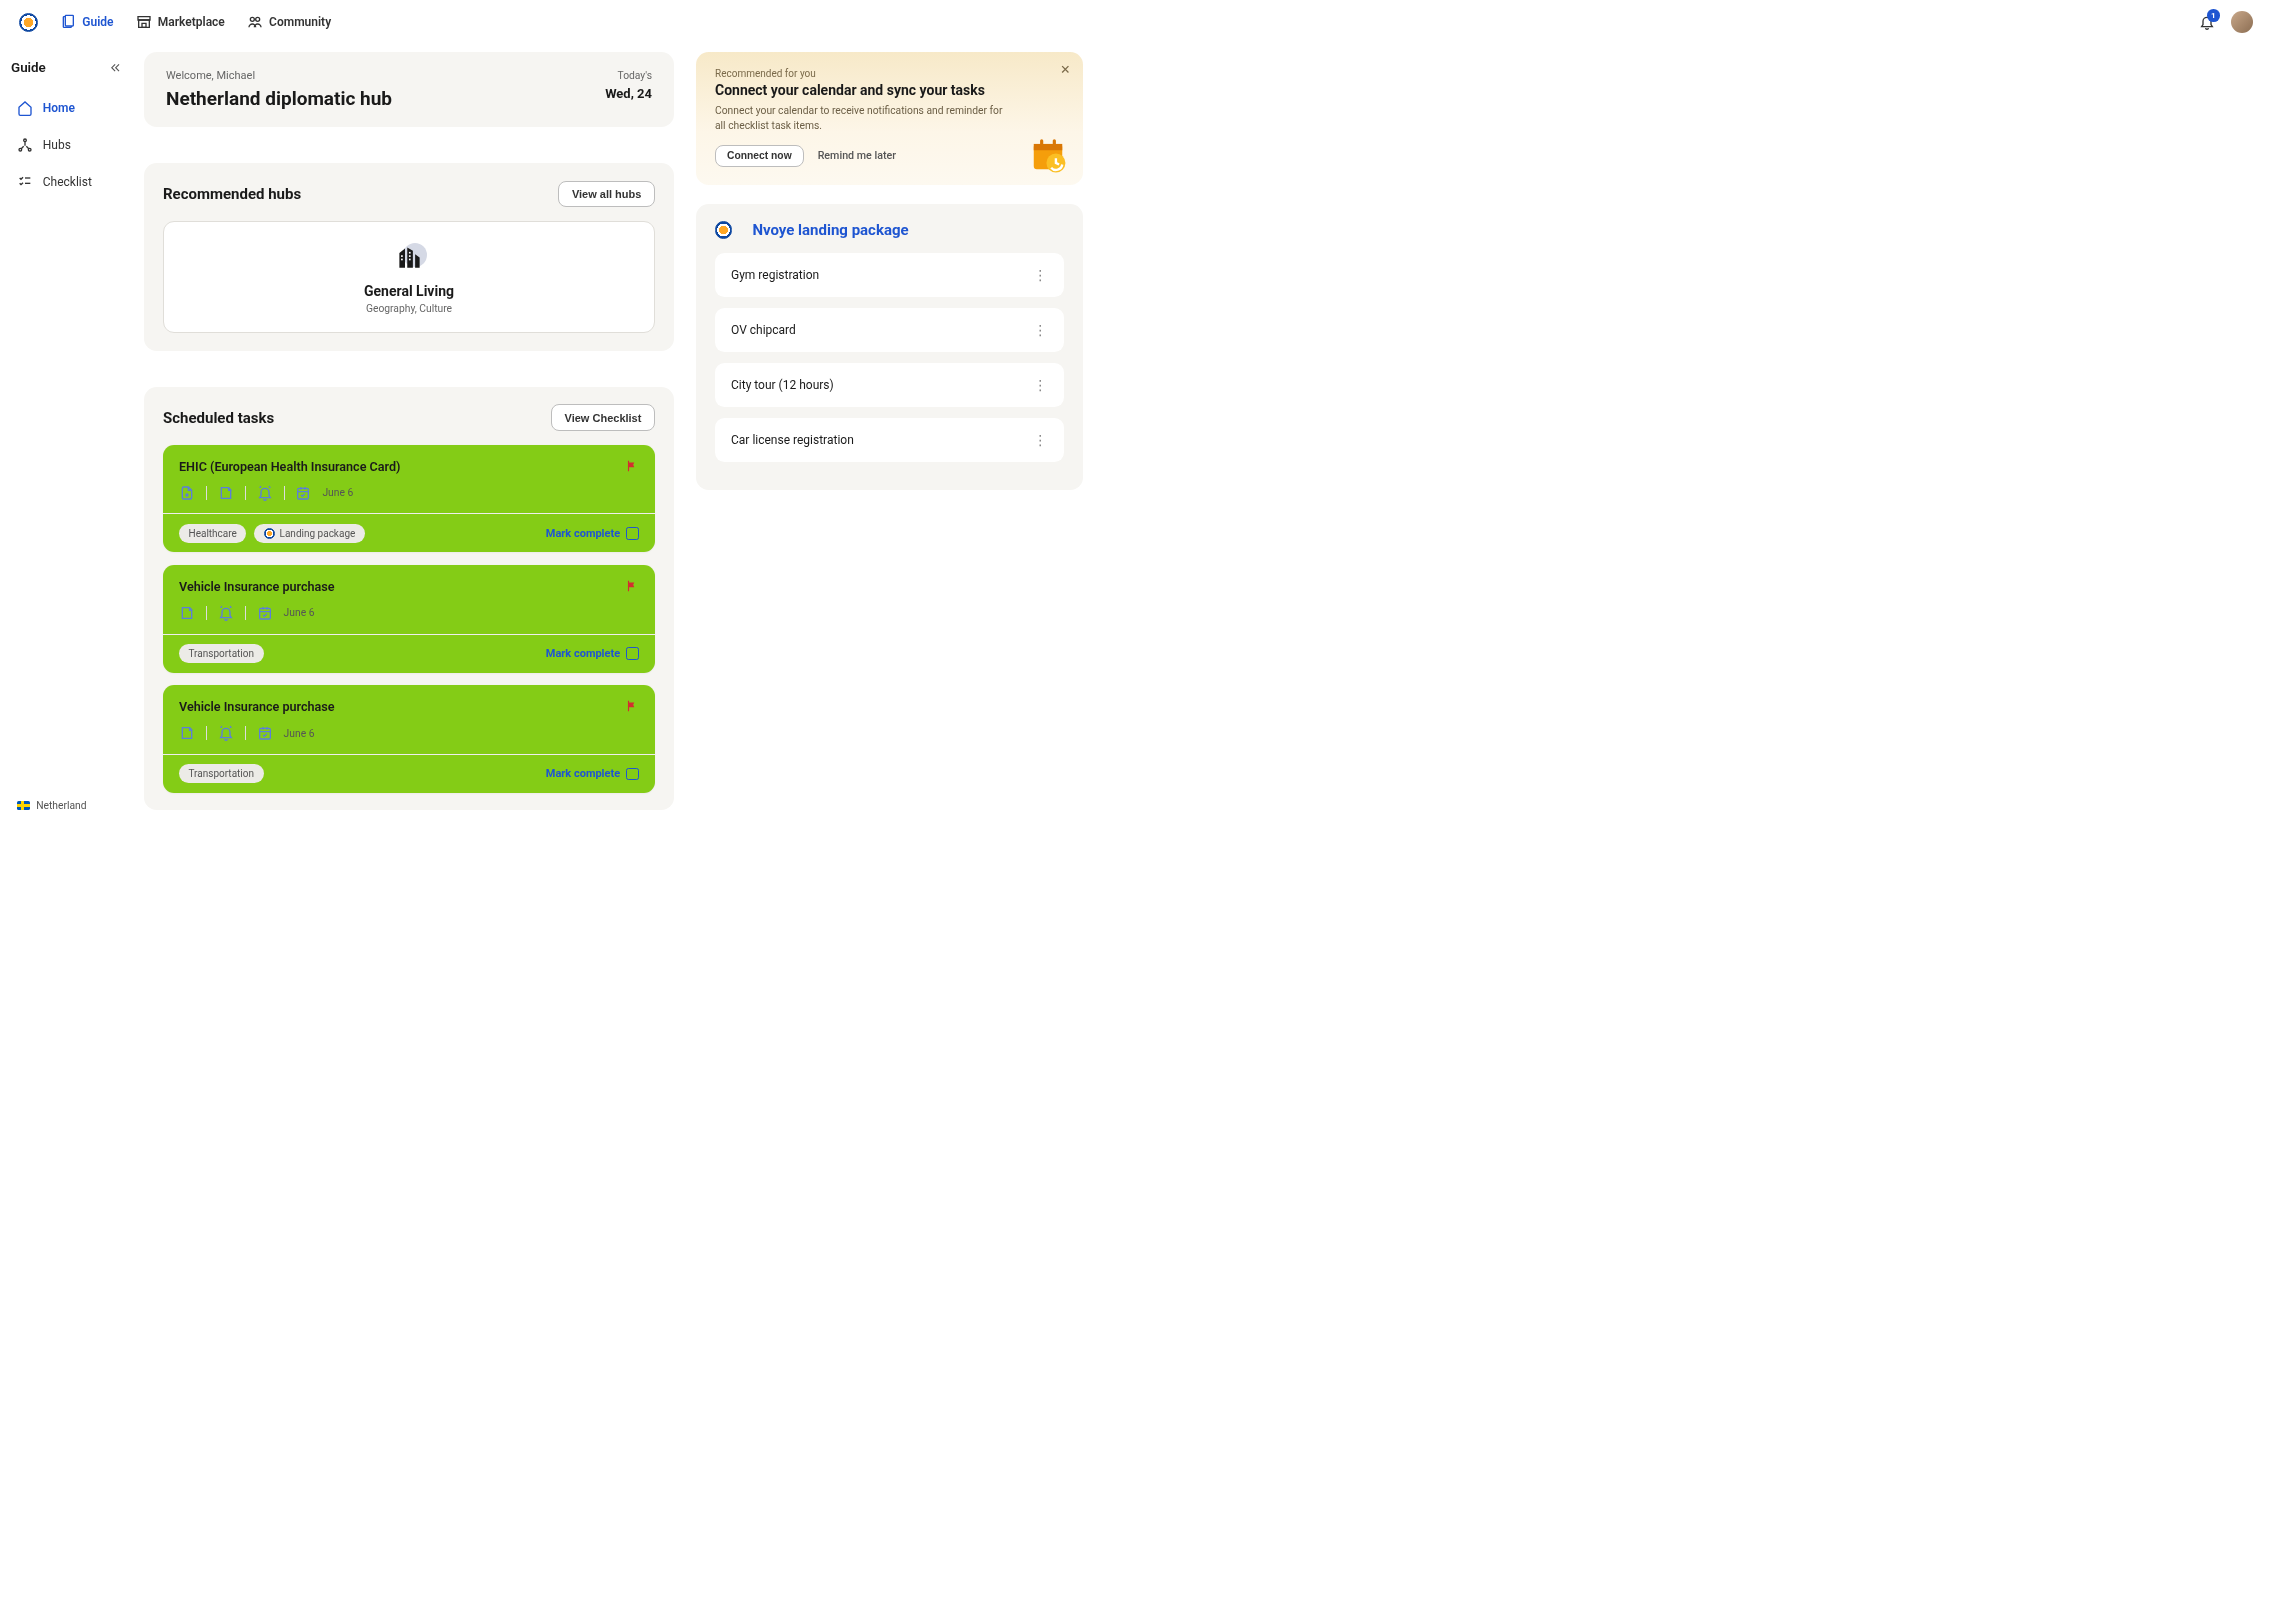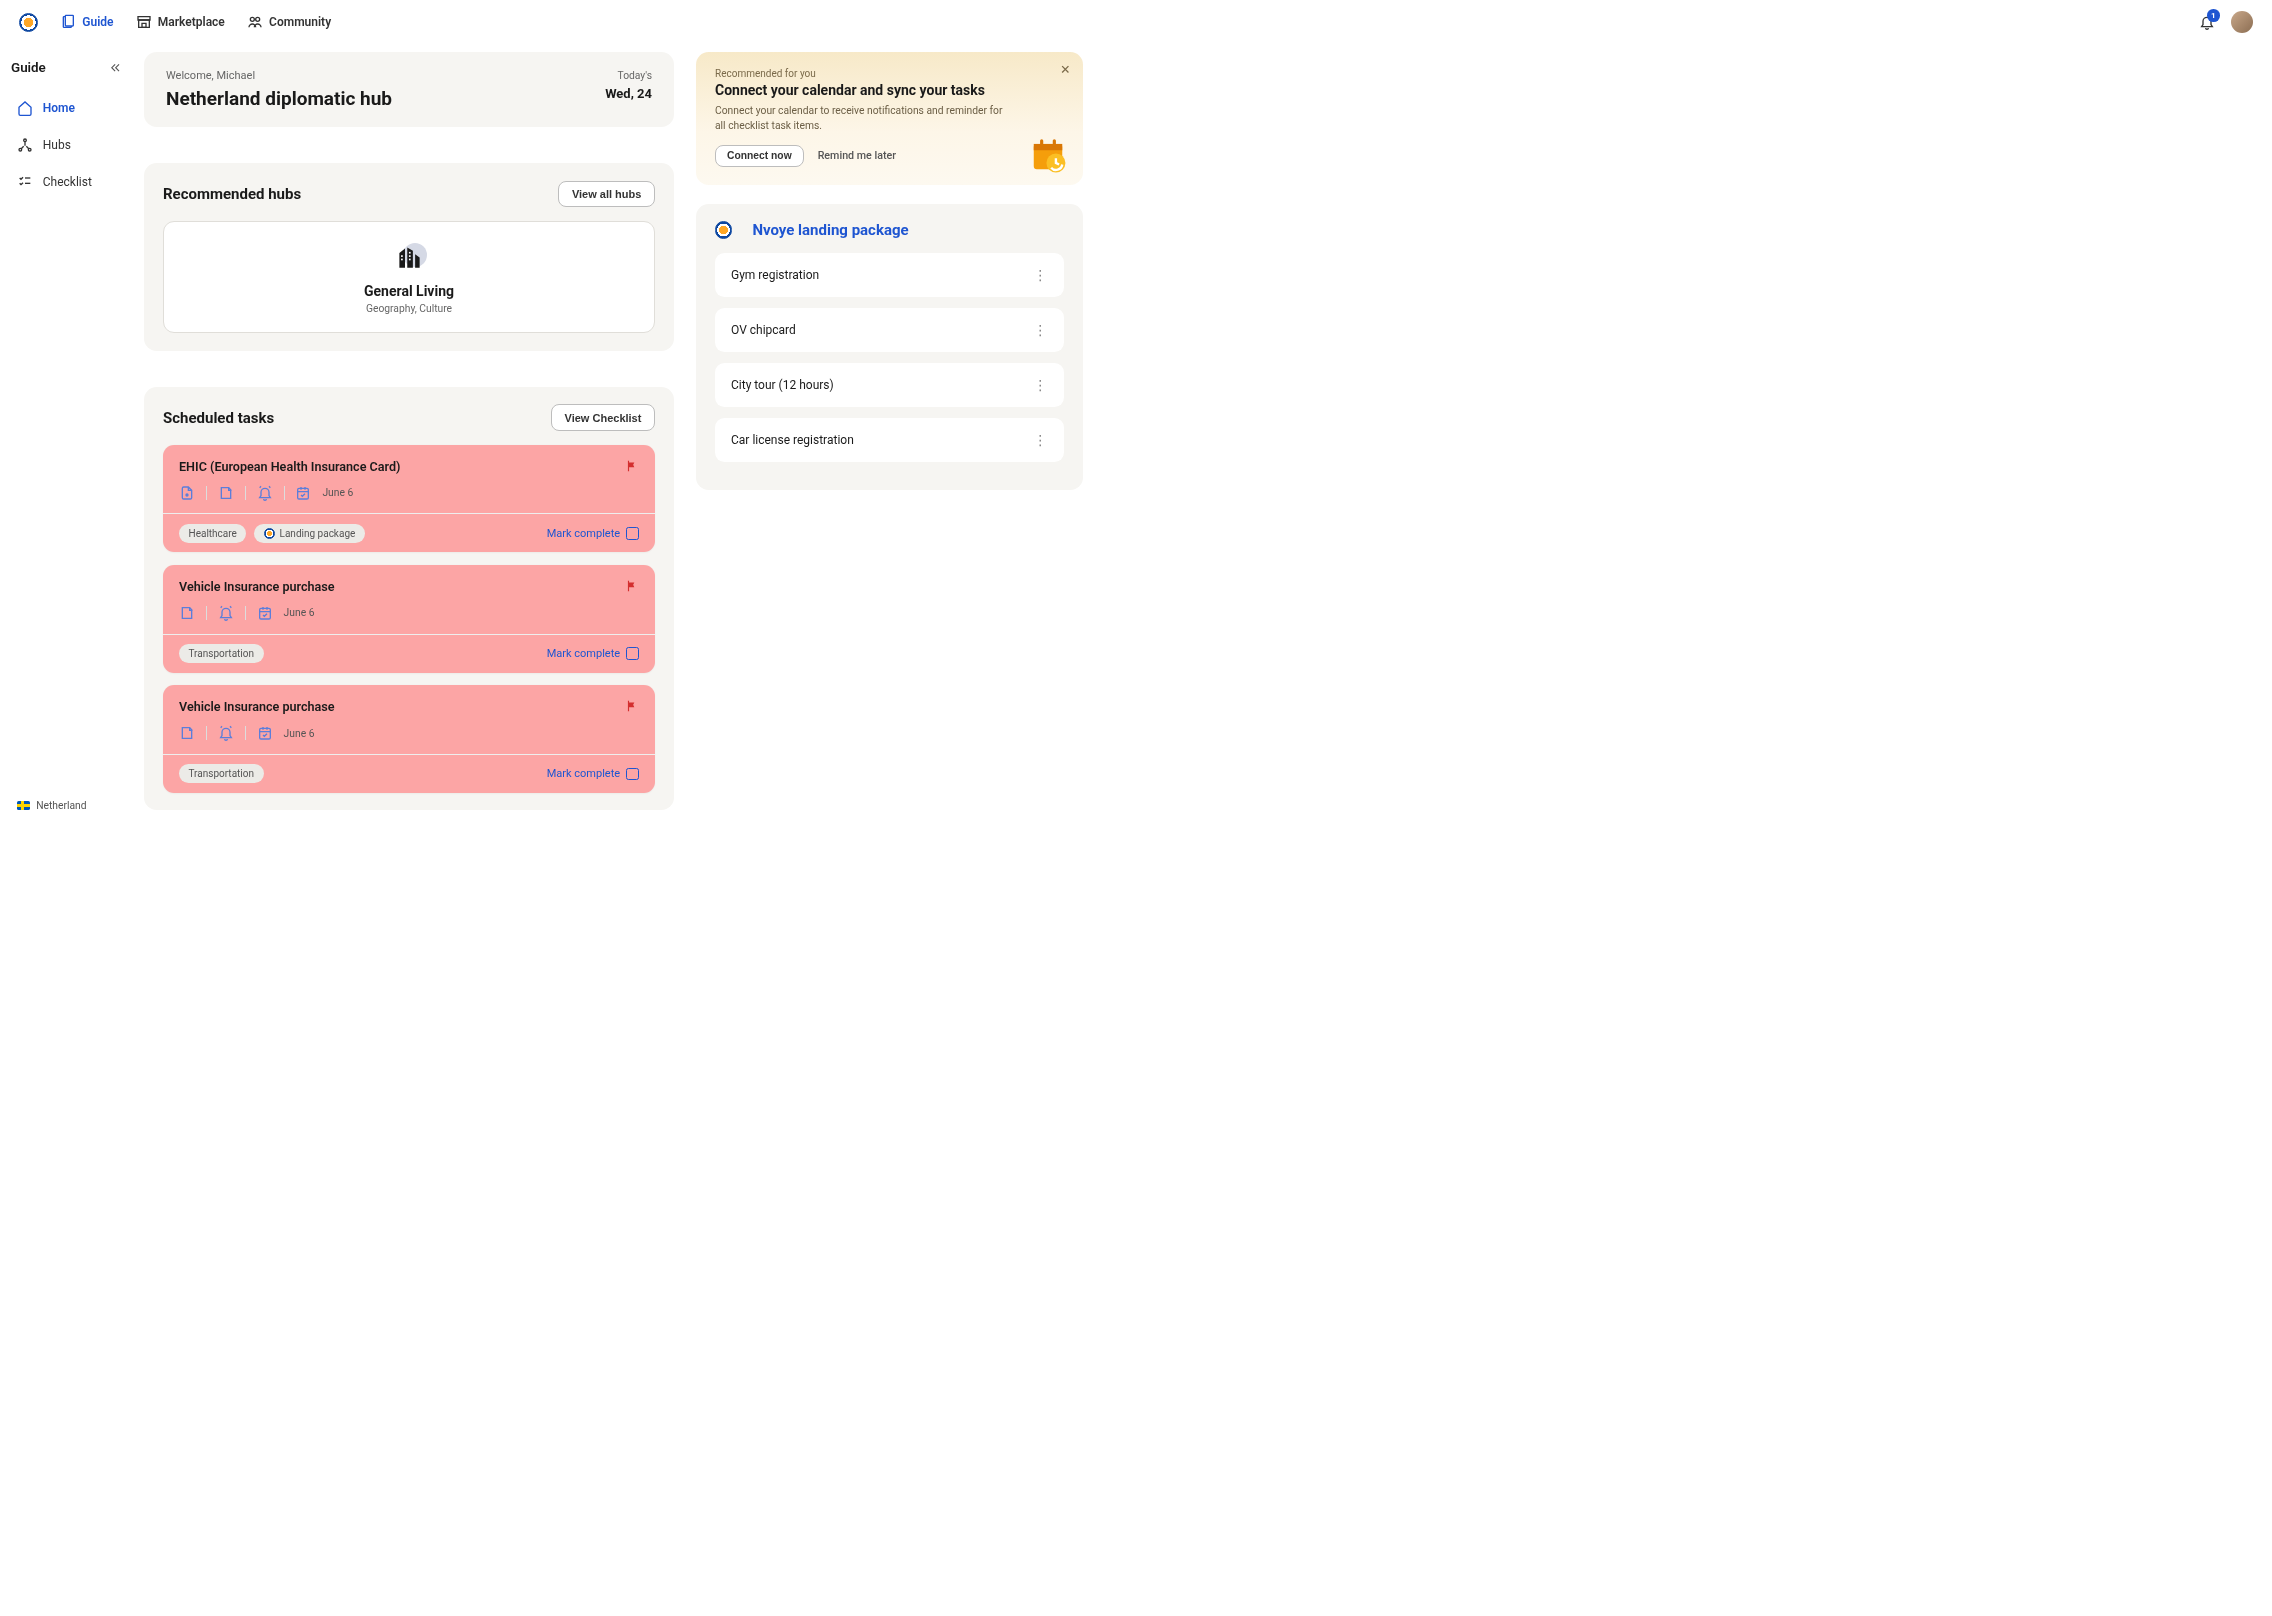--- a/index.html
+++ b/index.html
@@ -102,21 +102,21 @@
     position:absolute; width:24px; height:24px; border-radius:50%;
     background:#d5d9e5; top: 3.2px; left: 11px; z-index:0;
   }
   .hub-icon svg { position: relative; z-index:1; }
   .hub-card h3 { font-size: 14px; font-weight: 700; margin-bottom: 3.2px; }
   .hub-card .sub { font-size: 10.3px; color: #666; }
 
   
   .task-list { display: flex; flex-direction: column; gap: 12.6px; }
   .task-card {
-    background: #fca5a5; border-radius: 11px;
+    background: #84cc16; border-radius: 11px;
     box-shadow: 0 0.8px 1.6px rgba(0,0,0,0.04);
   }
   .task-top { padding: 14px 16px 12.6px; }
   .task-title-row { display:flex; justify-content: space-between; align-items:flex-start; }
   .task-title { font-size: 12.6px; font-weight: 600; }
   .flag { color: #d32f2f; font-size: 14px; }
   .task-icons { display: flex; align-items: center; gap: 11px; margin-top: 11px; }
   .t-icon { color: #5b7edb; display:flex; }
   .t-divider { width:0.8px; height:14px; background: #ddd; }
   .t-date { font-size: 10.3px; color: #555; }
@@ -128,21 +128,21 @@
     background: #ecebe7; border-radius: 12.6px; padding: 4px 9.5px;
     font-size: 10px; color: #555; display:inline-flex; align-items:center; gap:4.7px;
   }
   .chip .mini-logo {
     width: 11px; height: 11px; border-radius:50%;
     border:1.2px solid #0d47a1;
     background: radial-gradient(circle,#ffa726 40%,#fff 40%,#fff 58%,#0d47a1 58%);
   }
   .mark-complete {
     margin-left: auto; display:flex; align-items:flex-end; gap:6.3px;
-    color: #1e55d1; font-weight:400; font-size:11px; cursor:pointer;
+    color: #1e55d1; font-weight:700; font-size:11px; cursor:pointer;
   }
   .checkbox-empty {
     width:12.6px; height:12.6px; border: 1.6px solid #1e55d1; border-radius:2.4px;
   }
 
   
   .callout {
     background: linear-gradient(180deg,#f7e9c8,#fdf6e8 60%, #fdf9f0);
     border-radius: 12.6px; padding: 16px 19px 17.4px; position: relative;
   }

